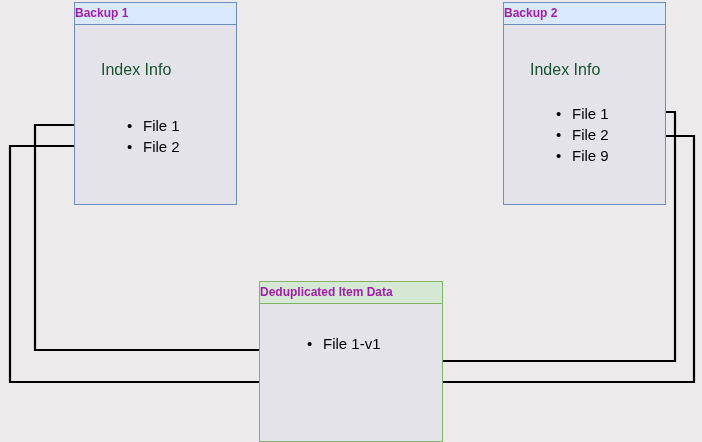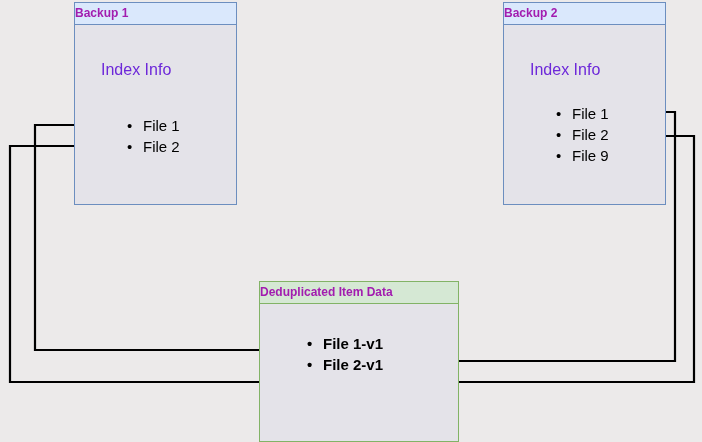--- a/index.html
+++ b/index.html
@@ -49,21 +49,21 @@
     background: #d5e8d4;
     border-bottom-color: #82b366;
   }
   .node-body {
     position: relative;
     height: calc(100% - 22px);
   }
   .index-label {
     position: absolute;
     font-size: 16px;
-    color: #6d28d9;
+    color: #14532d;
     white-space: nowrap;
   }
   .file-list {
     position: absolute;
     margin: 0;
     padding: 0;
     list-style: none;
   }
   .file-list li {
     font-size: 15px;
@@ -75,21 +75,20 @@
   }
   .file-list li::before {
     content: "\2022";
     position: absolute;
     left: 0;
     top: 0;
     font-size: 15px;
   }
   .dedup-list li {
     line-height: 21px;
-    font-weight: bold;
   }
 </style>
 </head>
 <body>
 
 <div id="canvas">
 
   <svg id="edges" viewBox="0 0 702 442" xmlns="http://www.w3.org/2000/svg">
     <defs>
       <marker id="arrow" viewBox="0 0 10 10" refX="9" refY="5" markerWidth="7" markerHeight="7" orient="auto-start-reverse">
@@ -122,23 +121,22 @@
     <div class="node-body">
       <div class="index-label" style="left:26px; top:36px;">Index Info</div>
       <ul class="file-list" style="left:52px; top:78px;">
         <li>File 1</li>
         <li>File 2</li>
         <li>File 9</li>
       </ul>
     </div>
   </div>
 
-  <div class="node green" style="left:259px; top:281px; width:200px; height:161px;">
+  <div class="node green" style="left:259px; top:281px; width:184px; height:161px;">
     <div class="node-title">Deduplicated Item Data</div>
     <div class="node-body">
       <ul class="file-list dedup-list" style="left:47px; top:29px;">
         <li>File 1-v1</li>
-        <li>File 2-v1</li>
       </ul>
     </div>
   </div>
 
 </div>
 
 </body></html>

